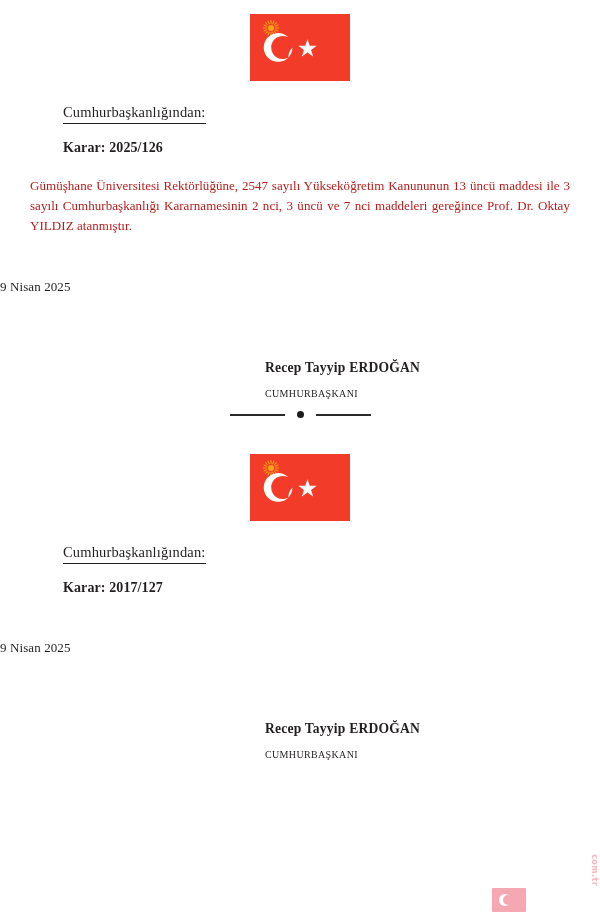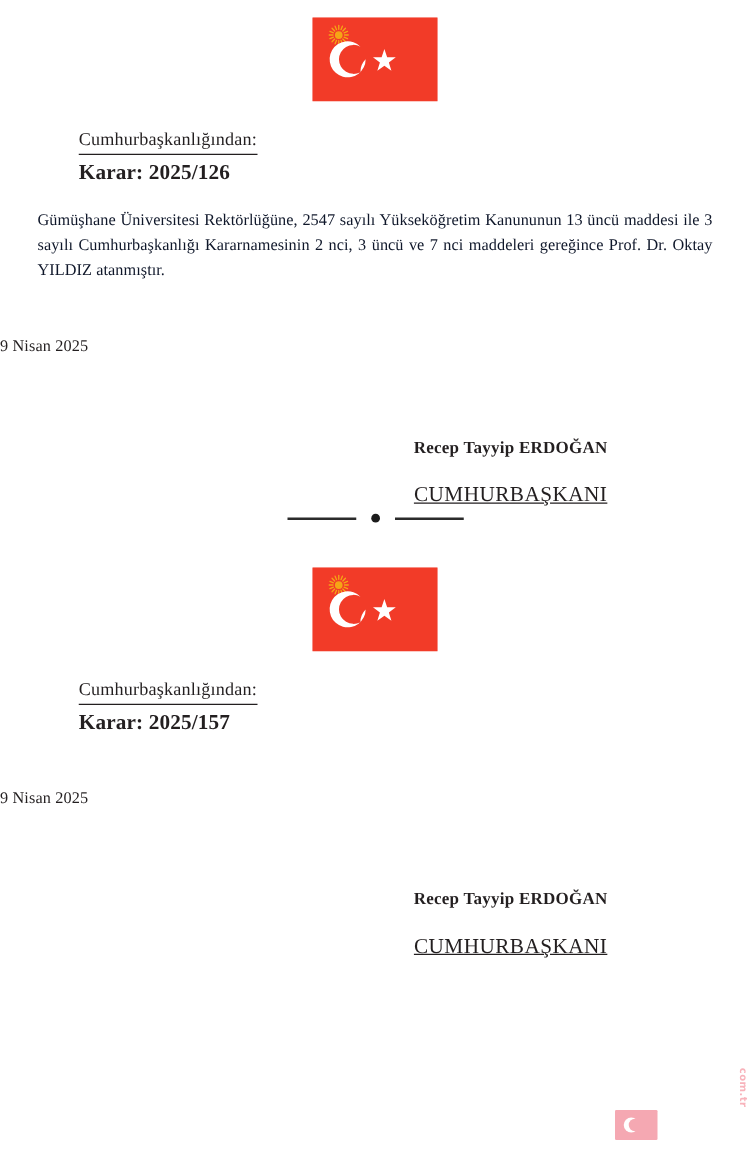--- a/index.html
+++ b/index.html
@@ -56,69 +56,67 @@
   .org-line {
     font-size: 14.5px;
     line-height: 19px;
     letter-spacing: .15px;
     display: inline-block;
     border-bottom: 1px solid #231f20;
     padding-bottom: 1px;
     white-space: nowrap;
   }
   .karar-line {
-    font-size: 17px;
+    font-size: 14px;
     font-weight: bold;
     line-height: 19px;
-    margin-top: 4px;
+    margin-top: 14px;
     letter-spacing: .1px;
     white-space: nowrap;
   }
 
   
   .body-text {
     margin: 19px 30px 0 30px;
     font-size: 13px;
     line-height: 20px;
     text-align: justify;
     text-justify: inter-word;
     letter-spacing: .05px;
-    color: #0f172a;
+    color: #b91c1c;
   }
 
   
   .date-line {
     text-align: left;
     font-size: 13px;
     line-height: 18px;
     margin-top: 42px;
     letter-spacing: .1px;
   }
 
   
   .signature {
     margin-top: 62px;
     padding-right: 48px;
-    text-align: center;
     padding-left: 265px;
   }
   .sig-name {
     font-size: 13.6px;
     font-weight: bold;
     line-height: 20px;
     letter-spacing: .2px;
     white-space: nowrap;
   }
   .sig-title {
-    font-size: 17px;
+    font-size: 10px;
     line-height: 20px;
-    margin-top: 18px;
+    margin-top: 6px;
     letter-spacing: .35px;
     white-space: nowrap;
-    text-decoration: underline;
   }
 
   
   .separator {
     position: absolute;
     top: 411px;
     left: 0;
     width: 600px;
     display: flex;
     align-items: center;
@@ -289,21 +287,21 @@
             </g>
           </g>
           <path d="M42.5 33.5 a14.4 14.4 0 1 1 -4.2 -10.2 a11.6 11.6 0 1 0 0 20.4 a14.4 14.4 0 0 1 4.2 -10.2 z" fill="#ffffff"></path>
           <polygon fill="#ffffff" points="57.5,25.2 59.72,31.74 66.62,31.82 61.08,35.93 63.14,42.52 57.5,38.55 51.86,42.52 53.92,35.93 48.38,31.82 55.28,31.74"></polygon>
         </svg>
       </div>
     </div>
 
     <div class="heading-block">
       <div class="org-line">Cumhurbaşkanlığından:</div>
-      <div class="karar-line">Karar: 2025/157</div>
+      <div class="karar-line">Karar: 2017/127</div>
     </div>
 
 
     <div class="date-line">9 Nisan 2025</div>
 
     <div class="signature">
       <div class="sig-name">Recep Tayyip ERDOĞAN</div>
       <div class="sig-title">CUMHURBAŞKANI</div>
     </div>
   </div>

